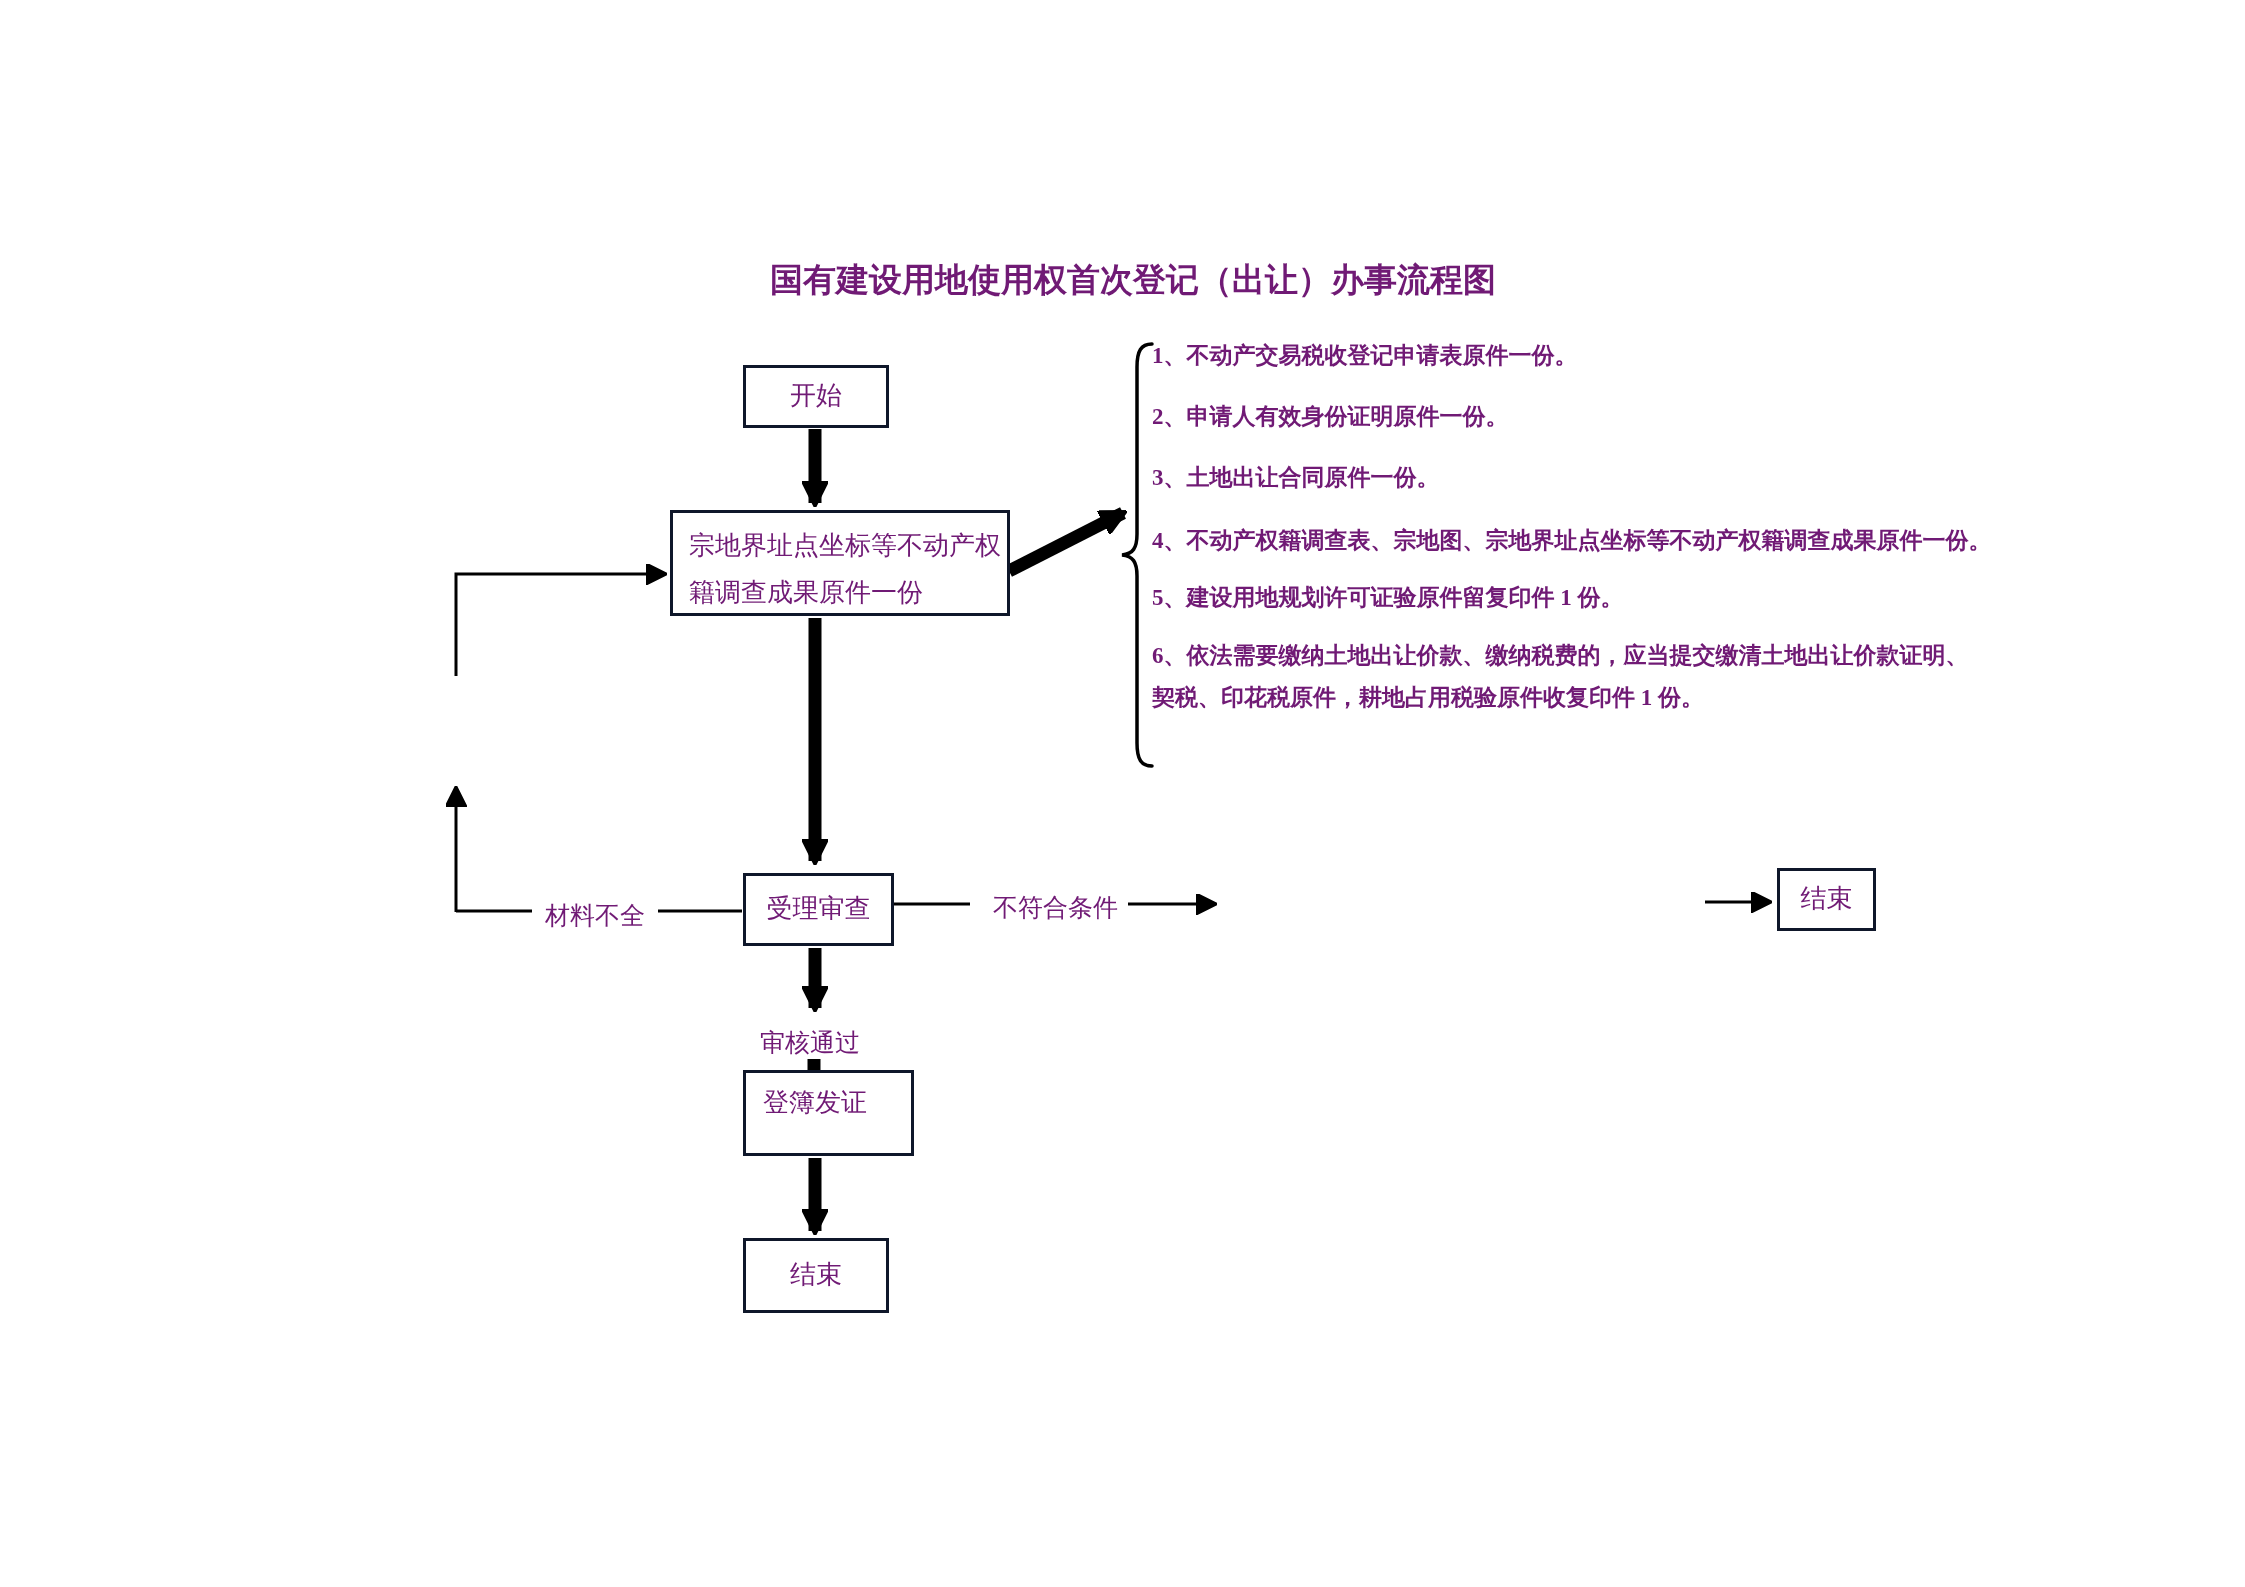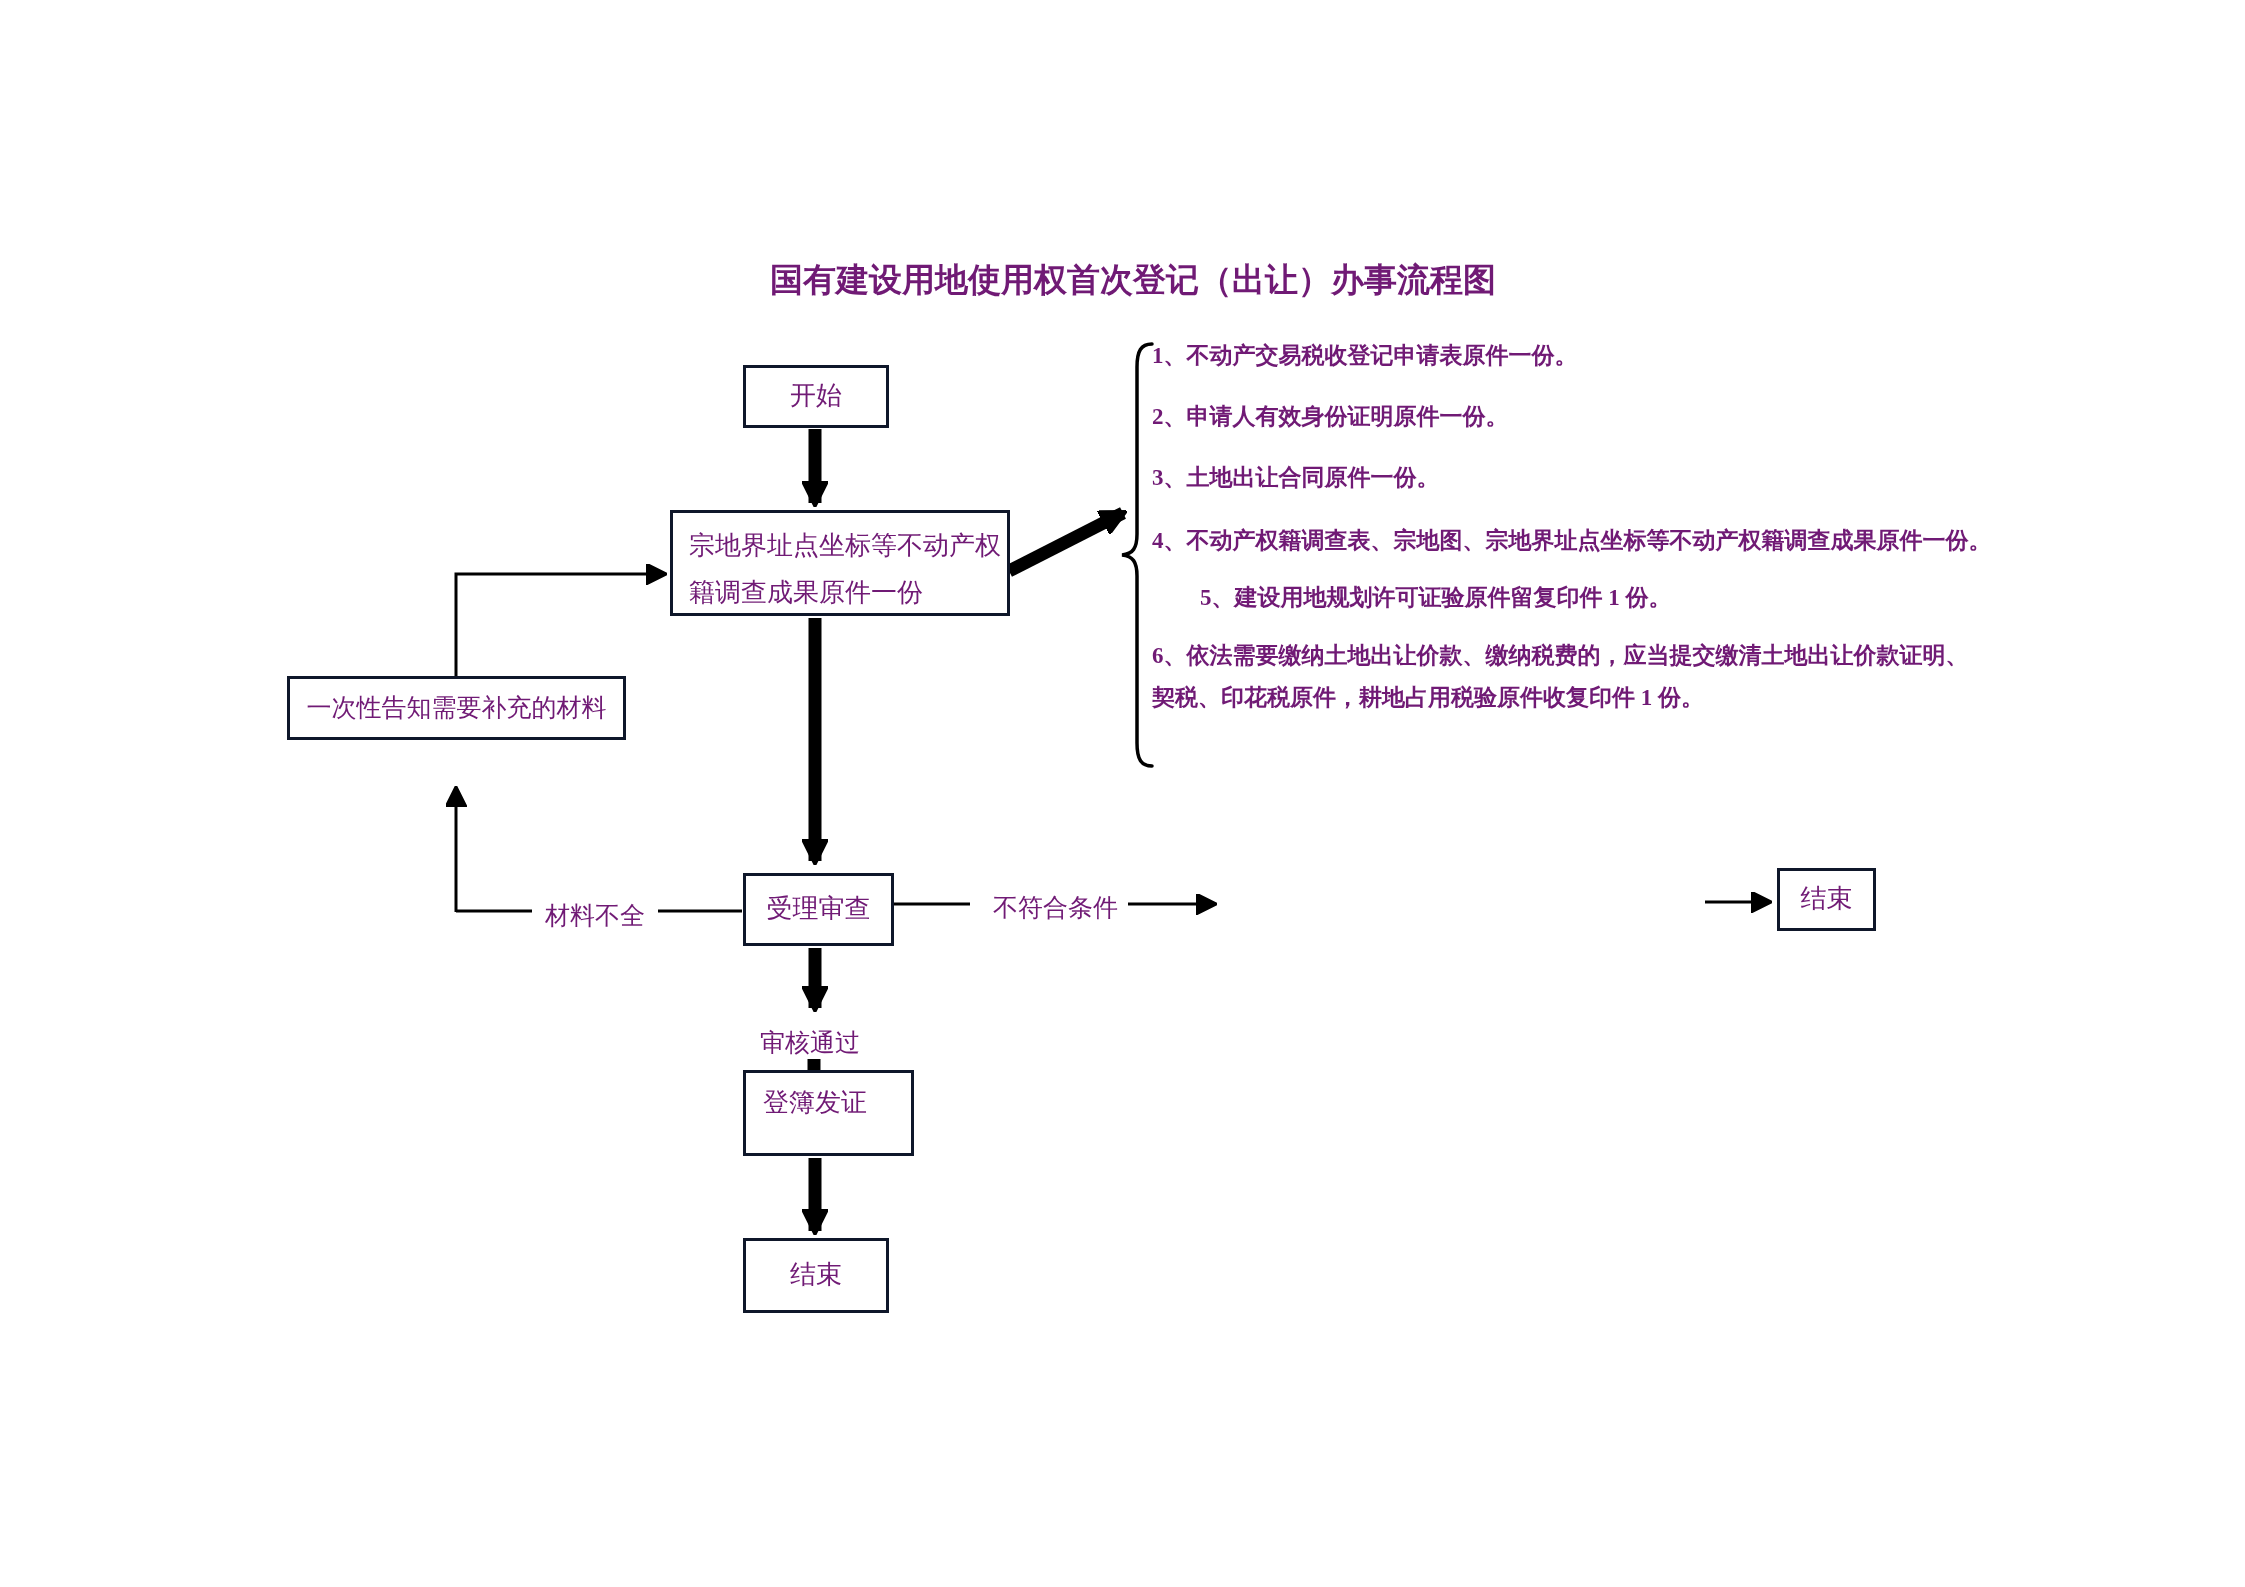--- a/index.html
+++ b/index.html
@@ -64,21 +64,21 @@
     left: 1152px;
     font-size: 23px;
     line-height: 30px;
     white-space: nowrap;
     font-weight: bold;
   }
   #mi-0 { top: 341px; }
   #mi-1 { top: 402px; }
   #mi-2 { top: 463px; }
   #mi-3 { top: 526px; }
-  #mi-4 { top: 583px; margin-left: 48px; }
+  #mi-4 { top: 583px; }
   #mi-5 { top: 641px; }
   #mi-6 { top: 683px; }
   svg line, svg polyline, svg path { stroke: #000000; }
 </style>
 </head>
 <body>
 
 <div class="canvas">
 
   <svg class="layer" width="2245" height="1587" viewBox="0 0 2245 1587">
@@ -115,23 +115,20 @@
   <div class="title">国有建设用地使用权首次登记（出让）办事流程图</div>
 
   <div class="node" id="node-start">
     <span class="lbl">开始</span>
   </div>
 
   <div class="node" id="node-submit">
     <span class="lbl">宗地界址点坐标等不动产权籍调查成果原件一份</span>
   </div>
 
-  <div class="node" id="node-notify">
-    <span class="lbl">一次性告知需要补充的材料</span>
-  </div>
 
   <div class="node" id="node-review">
     <span class="lbl">受理审查</span>
   </div>
 
 
   <div class="node" id="node-end-right">
     <span class="lbl">结束</span>
   </div>
 

